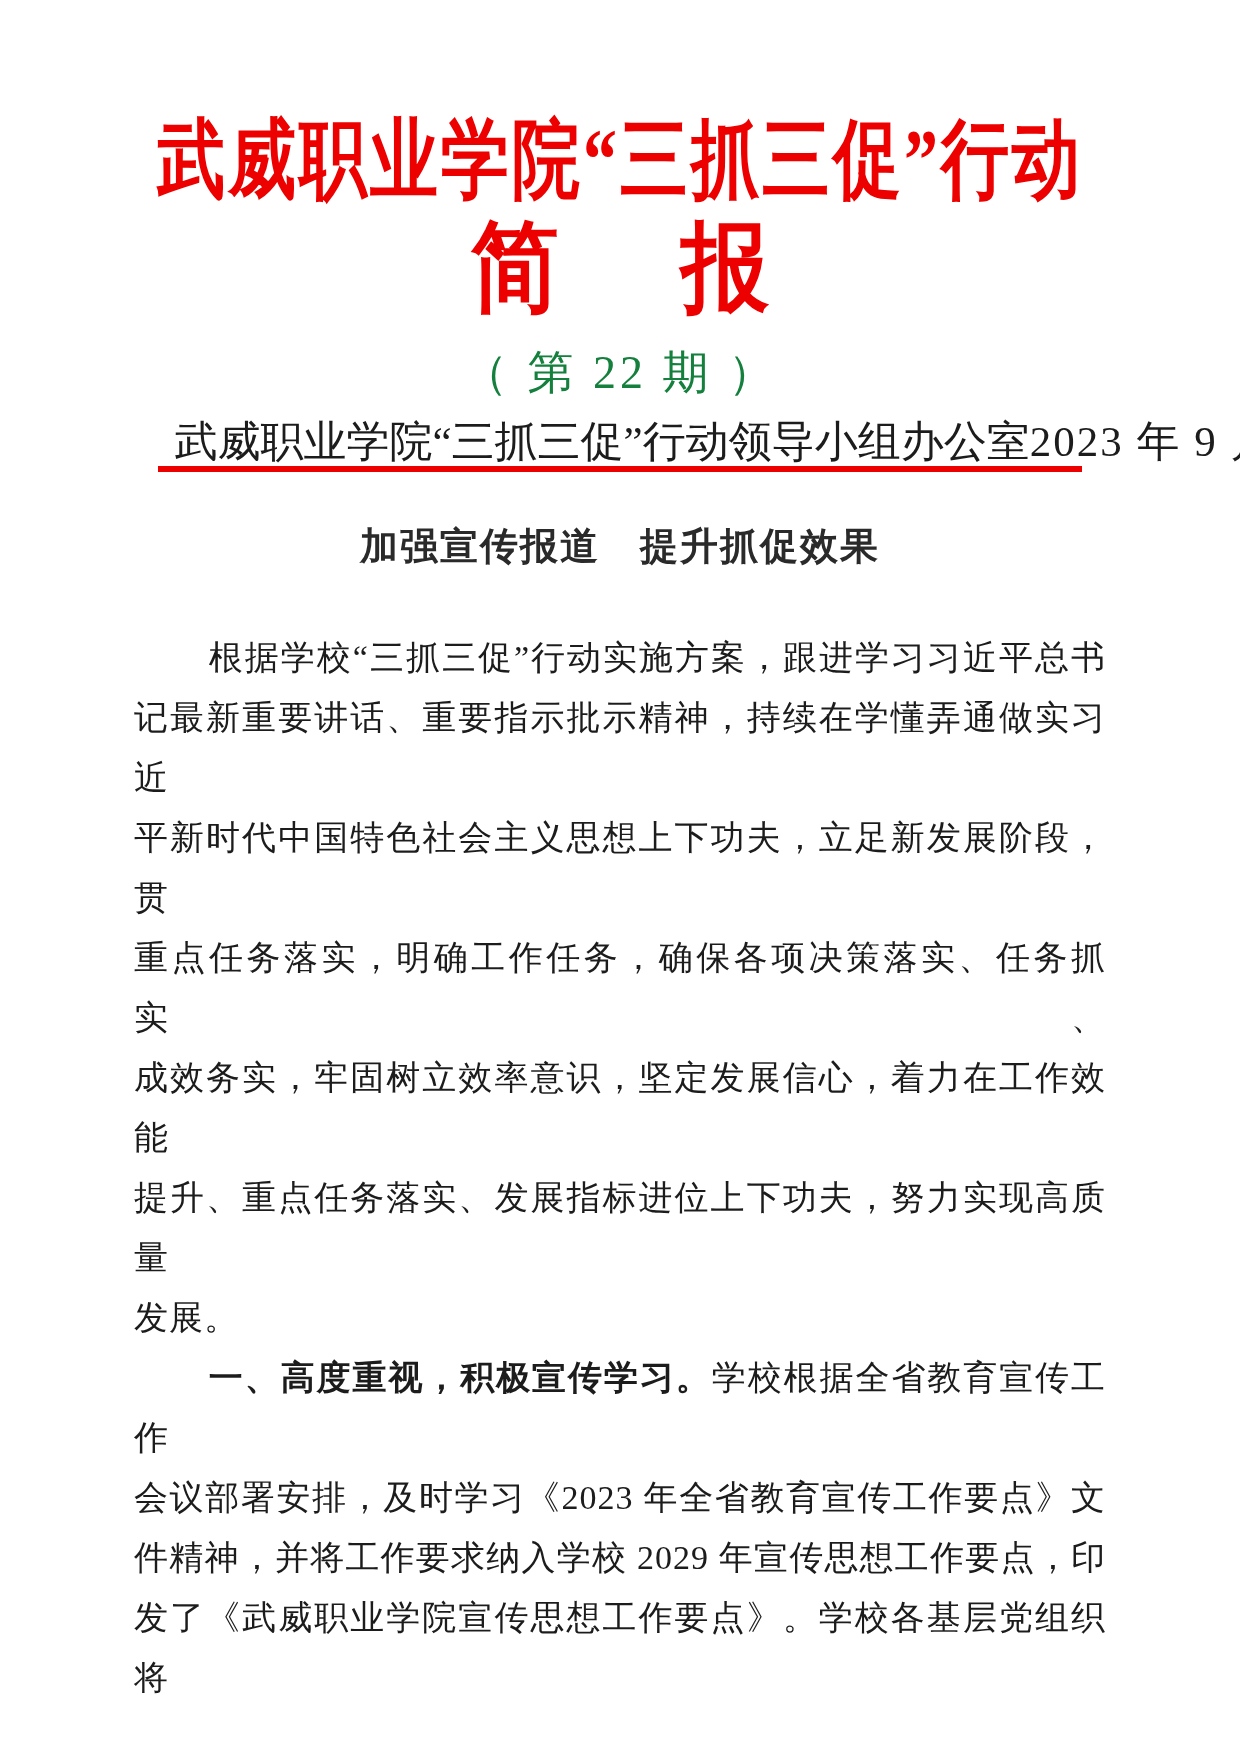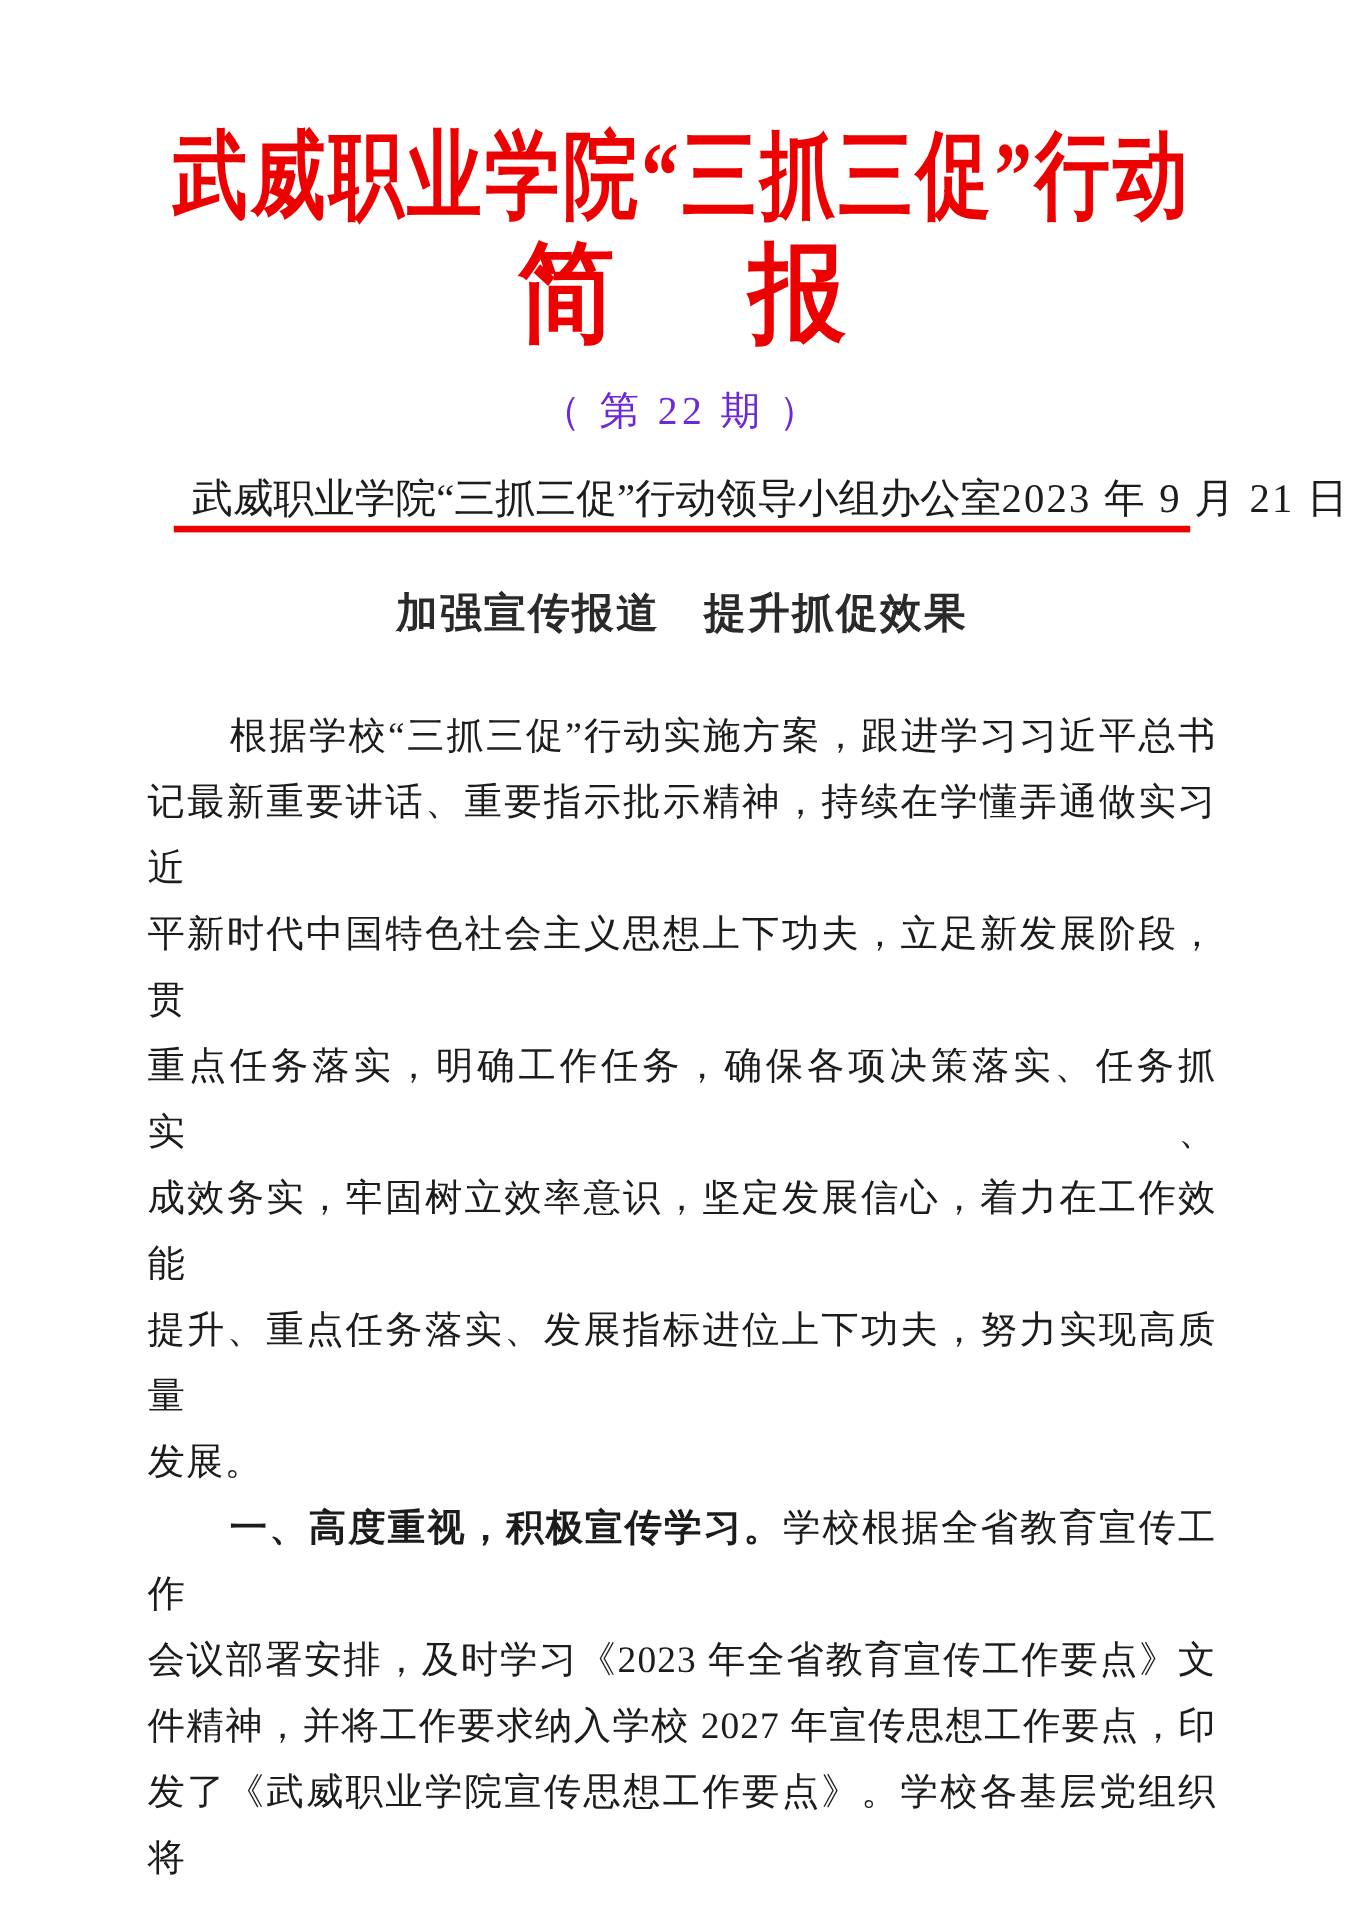--- a/index.html
+++ b/index.html
@@ -29,36 +29,36 @@
     justify-content: center;
     gap: 122px;
     color: #ed0000;
     font-size: 88px;
     font-weight: bold;
     line-height: 116px;
     transform: scaleY(1.12);
     transform-origin: center;
   }
   .issue-line {
-    font-size: 36px;
+    font-size: 46px;
     letter-spacing: 4px;
     margin-top: 22px;
     line-height: 48px;
-    color: #6d28d9;
+    color: #15803d;
     font-family: Liberation Serif, serif;
   }
   .issuer-row {
     width: 975px;
-    margin: 36px auto 0;
+    margin: 24px auto 0;
     padding: 0 42px;
     box-sizing: border-box;
     display: flex;
     justify-content: space-between;
     align-items: flex-end;
-    font-size: 37px;
+    font-size: 43px;
     line-height: 42px;
     white-space: nowrap;
   }
   .issuer-name { letter-spacing: 0px; }
   .issue-date { letter-spacing: 2px; }
   .rule-top {
     width: 924px;
     height: 6px;
     background: #ed0000;
     margin: 3px auto 0;
@@ -116,18 +116,18 @@
     <div class="line justify">平新时代中国特色社会主义思想上下功夫，立足新发展阶段，贯</div>
     <div class="line justify">重点任务落实，明确工作任务，确保各项决策落实、任务抓实、</div>
     <div class="line justify">成效务实，牢固树立效率意识，坚定发展信心，着力在工作效能</div>
     <div class="line justify">提升、重点任务落实、发展指标进位上下功夫，努力实现高质量</div>
     <div class="line left">发展。</div>
 
     <div class="line justify indent">
       <span class="lead-bold">一、高度重视，积极宣传学习。</span><span>学校根据全省教育宣传工作</span>
     </div>
     <div class="line justify">会议部署安排，及时学习《2023 年全省教育宣传工作要点》文</div>
-    <div class="line justify">件精神，并将工作要求纳入学校 2027 年宣传思想工作要点，印</div>
+    <div class="line justify">件精神，并将工作要求纳入学校 2029 年宣传思想工作要点，印</div>
     <div class="line justify">发了《武威职业学院宣传思想工作要点》。学校各基层党组织将</div>
 
   </div>
 
 </div>
 
 </body></html>

